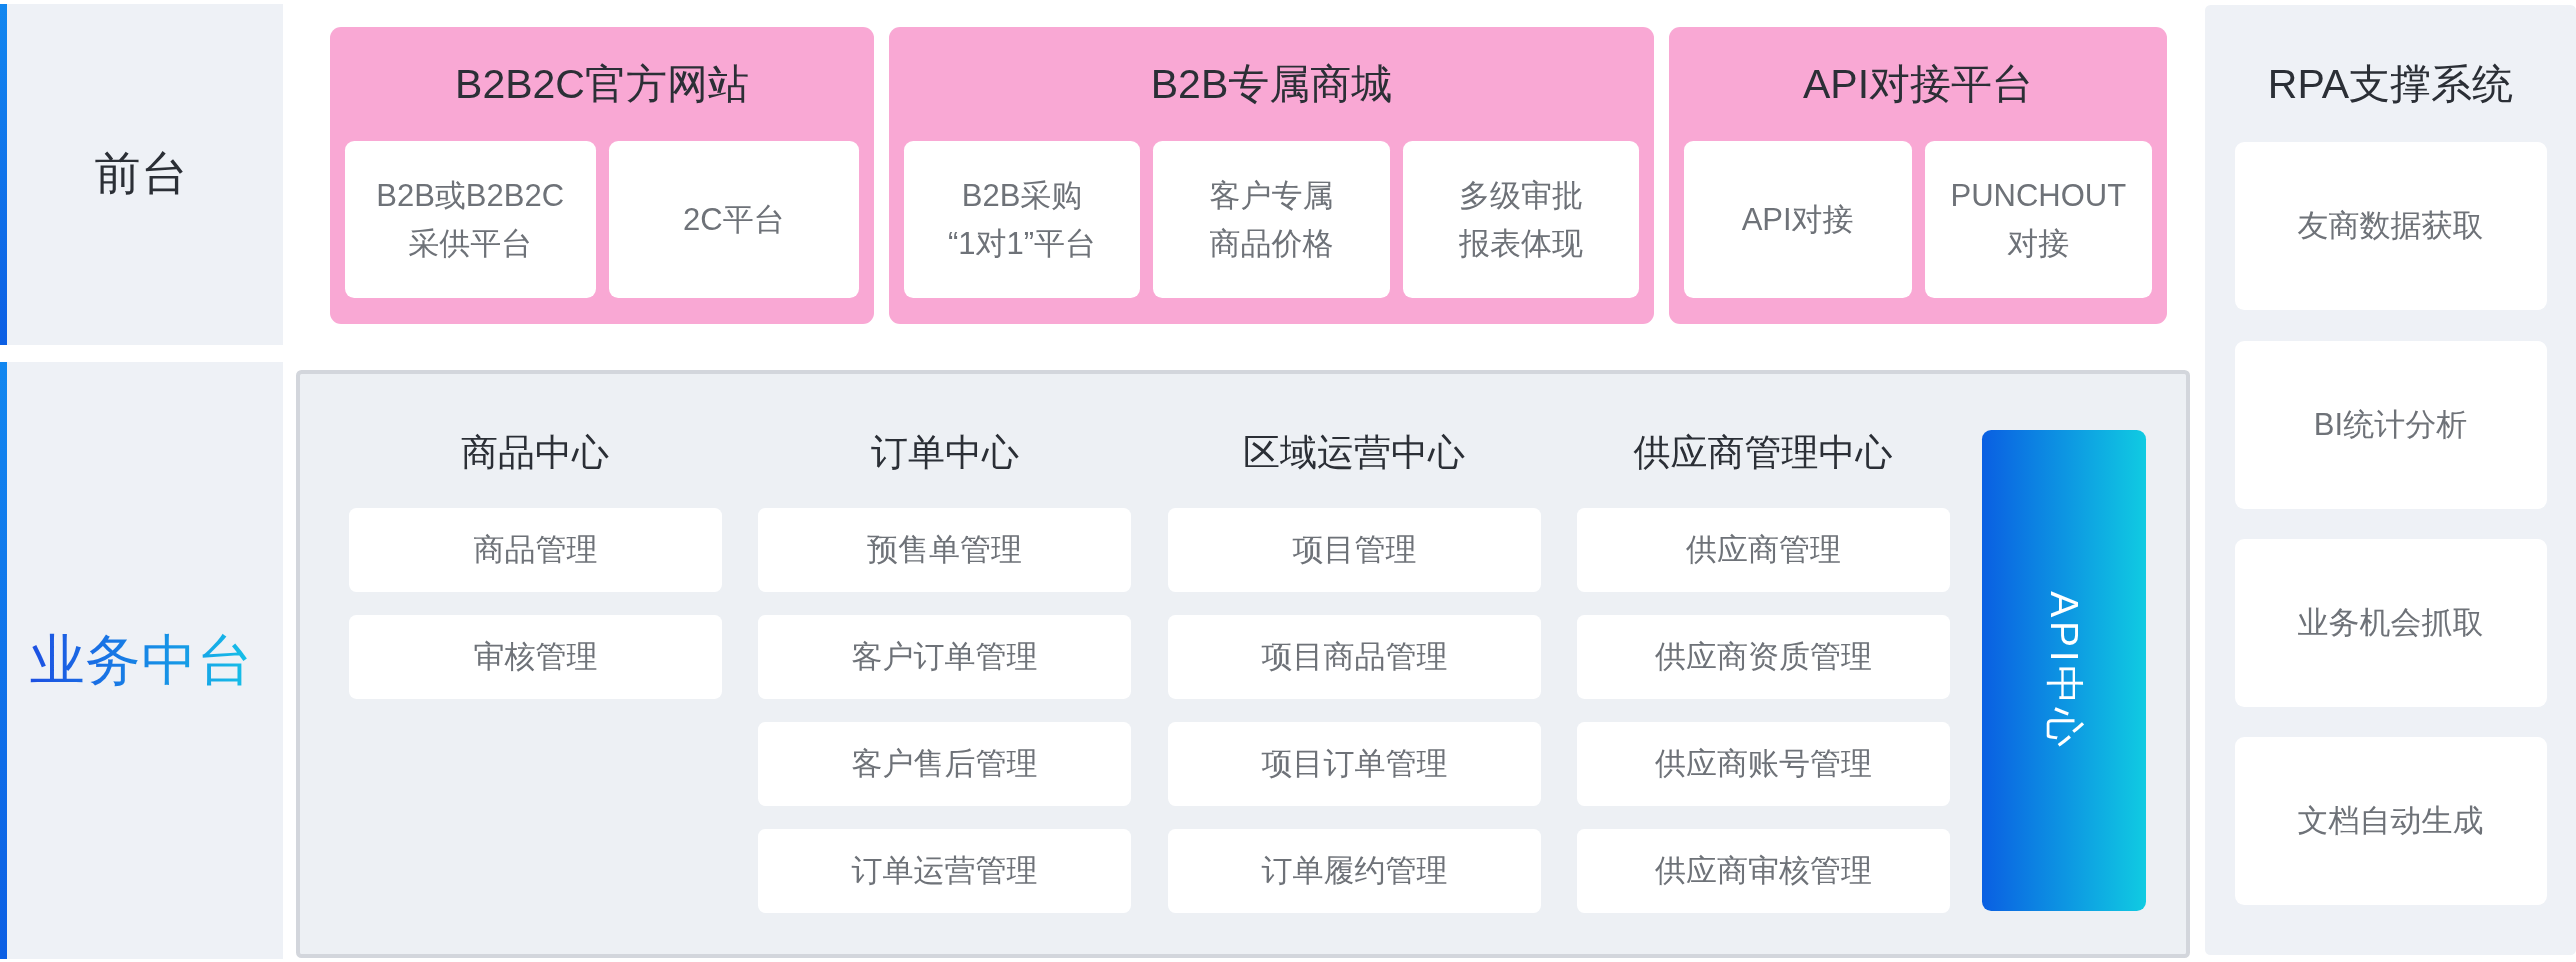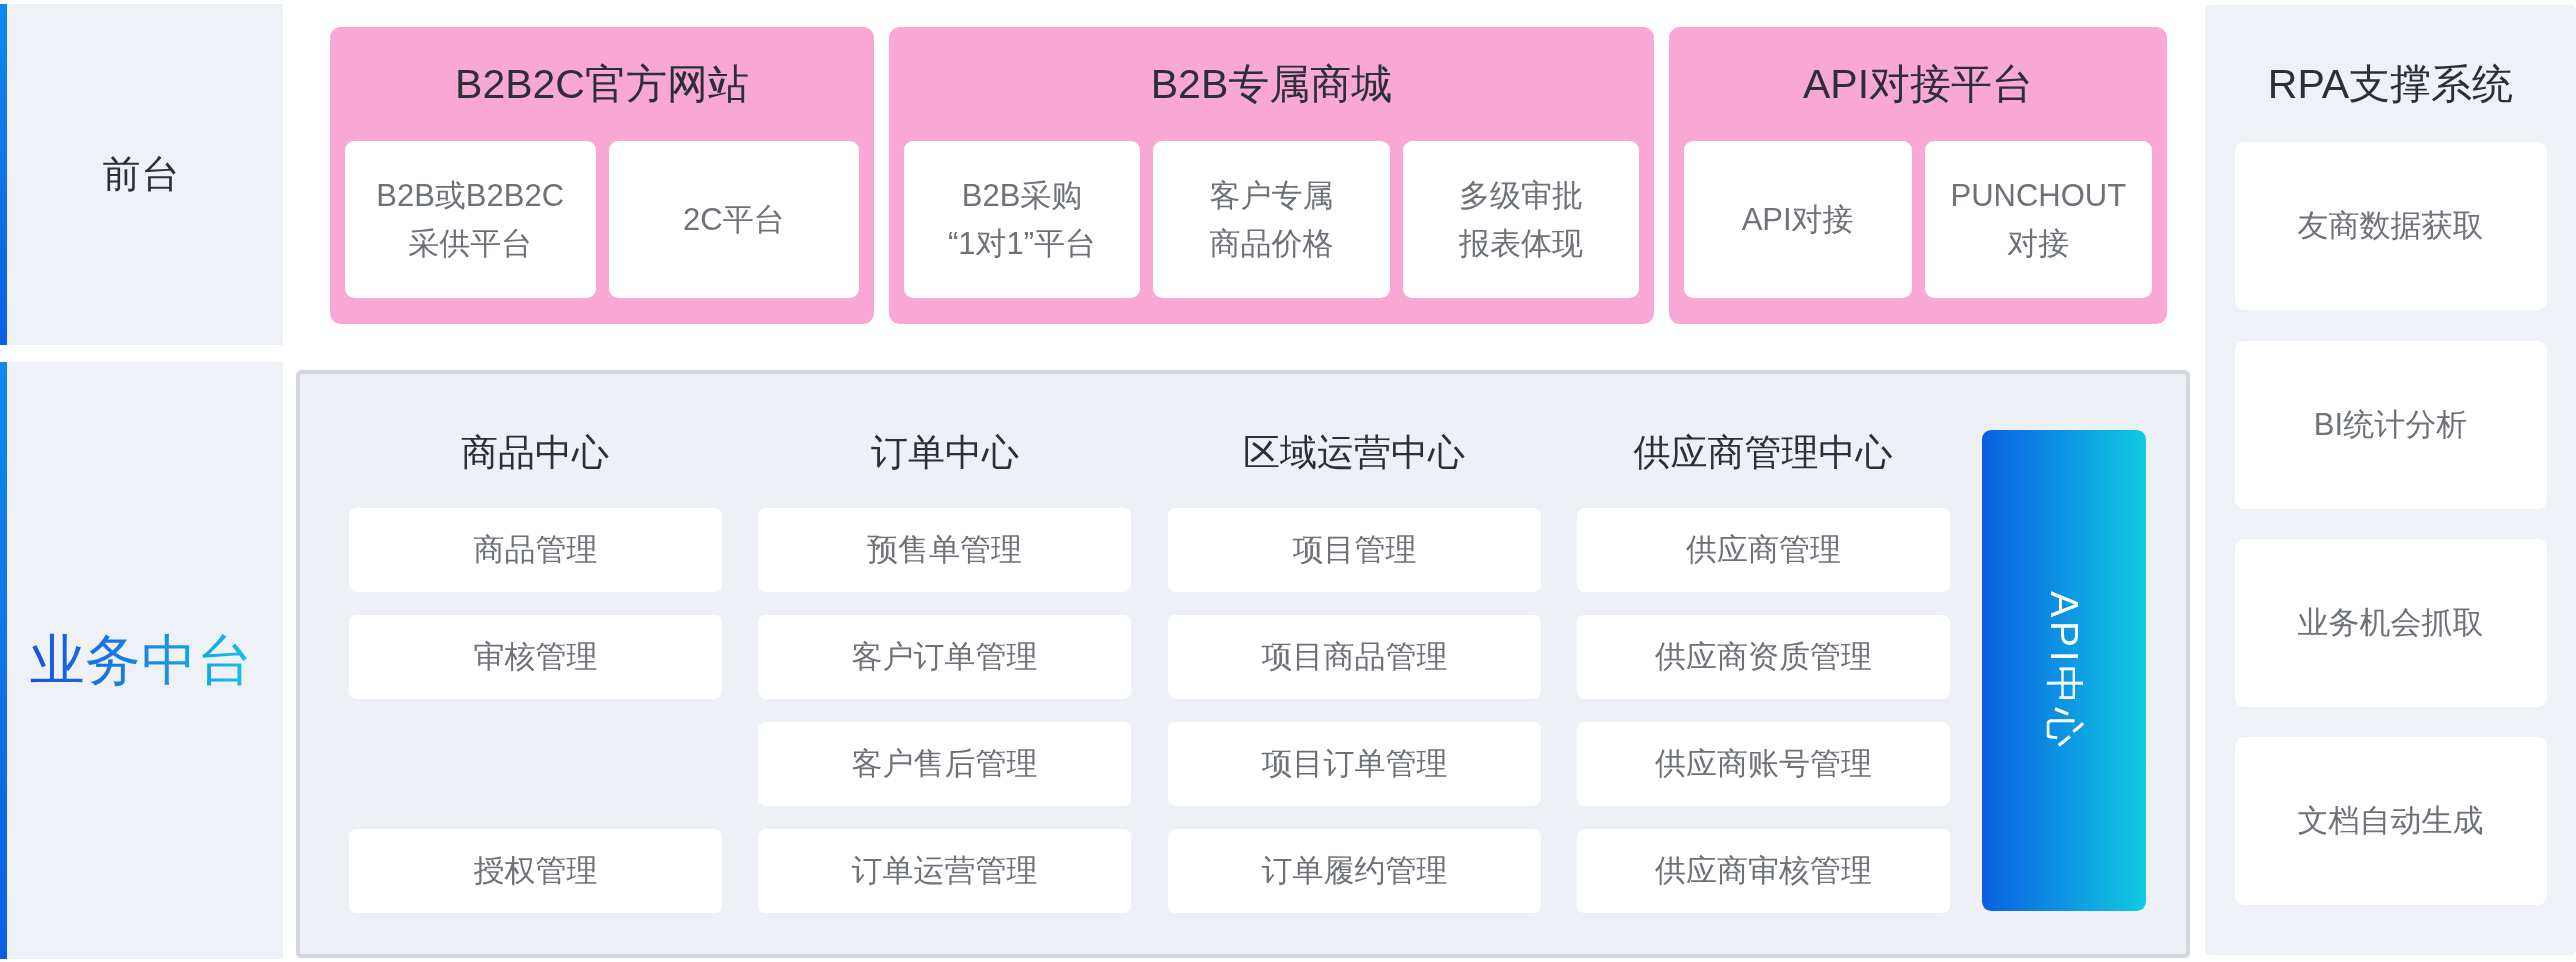--- a/index.html
+++ b/index.html
@@ -10,21 +10,21 @@
   
   .rail-block{
     position:absolute;left:0;width:283px;background:#eef1f6;
     display:flex;align-items:center;justify-content:center;
   }
   .rail-accent{
     position:absolute;left:0;top:0;bottom:0;width:6.5px;
     background:linear-gradient(180deg,#1287f0 0%,#0c5fe4 100%);
   }
   .rail-label{
-    font-size:38px;font-weight:500;color:#2b2f36;letter-spacing:0.9px;
+    font-size:46px;font-weight:500;color:#2b2f36;letter-spacing:0.9px;
   }
   .rail-label-gradient{
     font-size:55px;font-weight:500;letter-spacing:0.9px;
     background:linear-gradient(90deg,#1d50e2 0%,#168ae6 55%,#16c2e8 100%);
     -webkit-background-clip:text;background-clip:text;color:transparent;
   }
   #front-rail{top:3.7px;height:341px;}
   #middle-rail{top:362px;height:597px;}
   
   .fgroup{
@@ -138,21 +138,20 @@
 
   <div id="middle-panel">
 
     <div class="mcol-title mt1">商品中心</div>
     <div class="mcol-title mt2">订单中心</div>
     <div class="mcol-title mt3">区域运营中心</div>
     <div class="mcol-title mt4">供应商管理中心</div>
 
     <div class="mcard mcol1 mrow1">商品管理</div>
     <div class="mcard mcol1 mrow2">审核管理</div>
-    <div class="mcard mcol1 mrow4">授权管理</div>
 
     <div class="mcard mcol2 mrow1">预售单管理</div>
     <div class="mcard mcol2 mrow2">客户订单管理</div>
     <div class="mcard mcol2 mrow3">客户售后管理</div>
     <div class="mcard mcol2 mrow4">订单运营管理</div>
 
     <div class="mcard mcol3 mrow1">项目管理</div>
     <div class="mcard mcol3 mrow2">项目商品管理</div>
     <div class="mcard mcol3 mrow3">项目订单管理</div>
     <div class="mcard mcol3 mrow4">订单履约管理</div>

